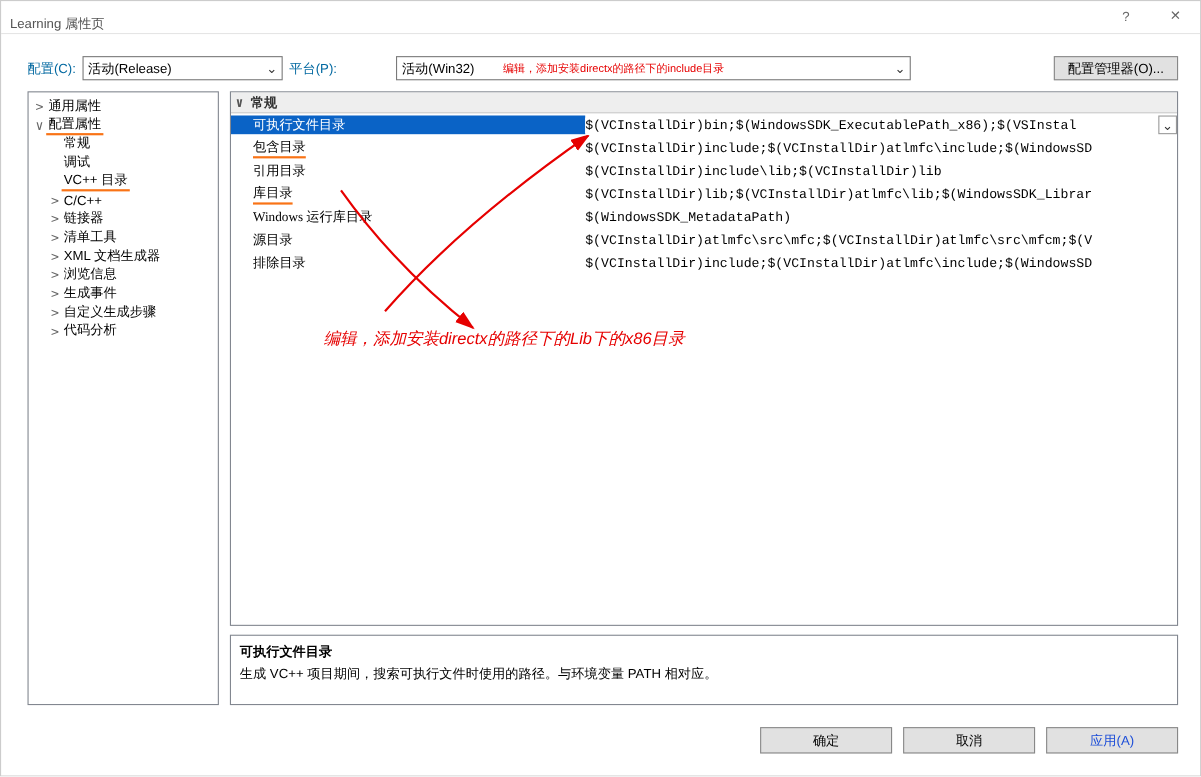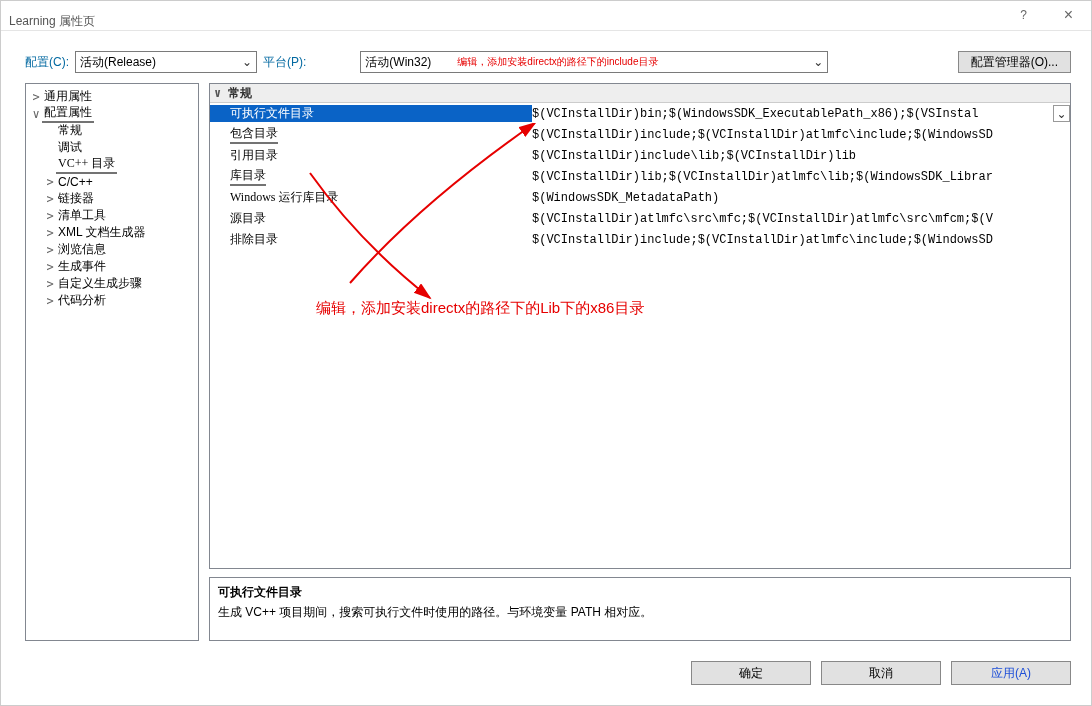--- a/index.html
+++ b/index.html
@@ -18,21 +18,21 @@
   .sel-platform { width:468px; position:relative;margin-left:48px; }
   .btn { height:22px; padding:0 12px; border:1px solid #888; background:#e1e1e1; display:flex; align-items:center; }
   .btn-primary { border-color:#0078d7; }
   .btn-disabled { color:#1d4ed8; border-color:#bbb; background:#efefef; }
 
   .body { flex:1; display:flex; gap:10px; padding:0 20px 10px 24px; min-height:0; }
   .tree { width:174px; border:1px solid #828790; padding:4px 2px; color:#000; overflow:hidden; }
   .tree .tr-row { display:flex; align-items:center; height:17px; padding-left:2px; white-space:nowrap; }
   .tree .tw { width:12px; text-align:center; color:#666; font-family:Consolas,monospace; display:inline-block; }
   .tree .lbl { padding:0 2px; }
-  .u-wrap { display:inline-block; border-bottom:2px solid #737373;font-family:Liberation Serif, serif; }
+  .u-wrap { display:inline-block; border-bottom:2px solid #f97316; }
 
   .right { flex:1; display:flex; flex-direction:column; min-width:0; }
   .grid { flex:1; border:1px solid #828790; overflow:hidden; display:flex; flex-direction:column; }
   .grid-header { display:flex; align-items:center; height:19px; background:#eee; border-bottom:1px solid #ccc; padding-left:4px; font-weight:bold; color:#333; }
   .grid-header .tw { width:14px; color:#555; font-family:Consolas,monospace; }
   .grid-rows { flex:1; overflow:hidden; position:relative; }
   .gr { display:flex; align-items:center; height:21px; }
   .gr .name { width:322px; padding-left:20px; font-family:SimSun, "Microsoft YaHei"; }
   .gr .val { flex:1; font-family:Consolas,"Courier New",monospace; white-space:nowrap; overflow:hidden; padding-right:4px; }
   .gr.selected .name { background:#0a63c6; color:#fff; }
@@ -178,21 +178,21 @@
 
           <svg class="arrow-svg" width="300" height="230" style="left:60px; top:20px">
             <defs>
               <marker id="ah" markerWidth="10" markerHeight="10" refX="8" refY="3" orient="auto">
                 <path d="M0,0 L0,6 L9,3 z" fill="#e60000"></path>
               </marker>
             </defs>
             <path d="M 80 160 Q 150 80 265 0" stroke="#e60000" stroke-width="2" fill="none" marker-end="url(#ah)"></path>
             <path d="M 40 50 Q 90 120 160 175" stroke="#e60000" stroke-width="2" fill="none" marker-end="url(#ah)"></path>
           </svg>
-          <div class="anno" style="left:106px; top:196px; font-size:15px;">编辑，添加安装directx的路径下的Lib下的x86目录</div>
+          <div class="anno" style="left:84px; top:196px; font-size:15px;font-style:italic;">编辑，添加安装directx的路径下的Lib下的x86目录</div>
         </div>
       </div>
 
       <div class="desc">
         <div class="dh">可执行文件目录</div>
         <div>生成 VC++ 项目期间，搜索可执行文件时使用的路径。与环境变量 PATH 相对应。</div>
       </div>
     </div>
   </div>
 

